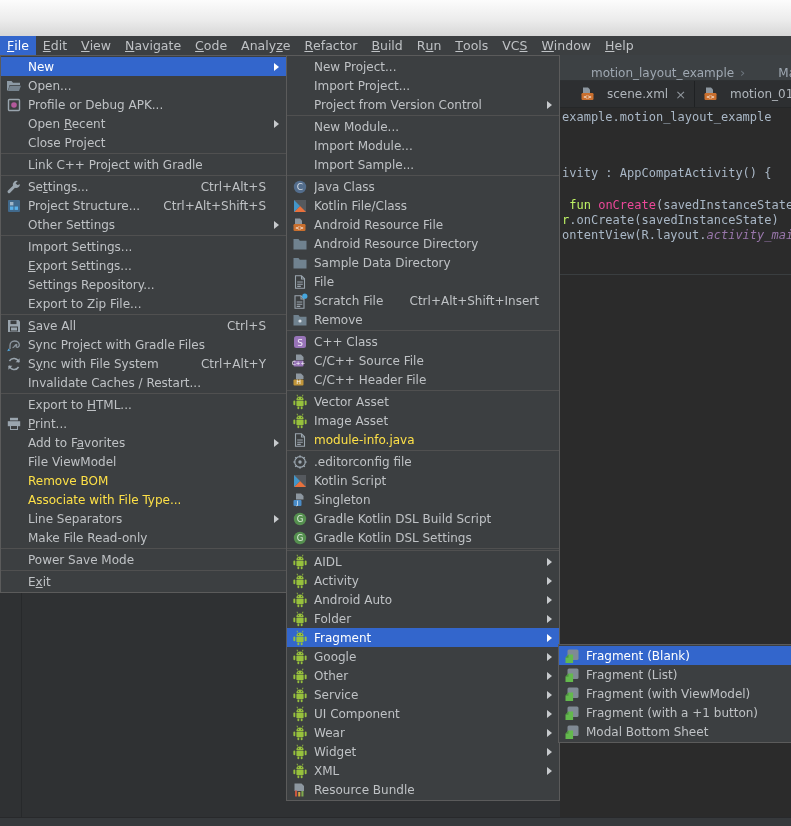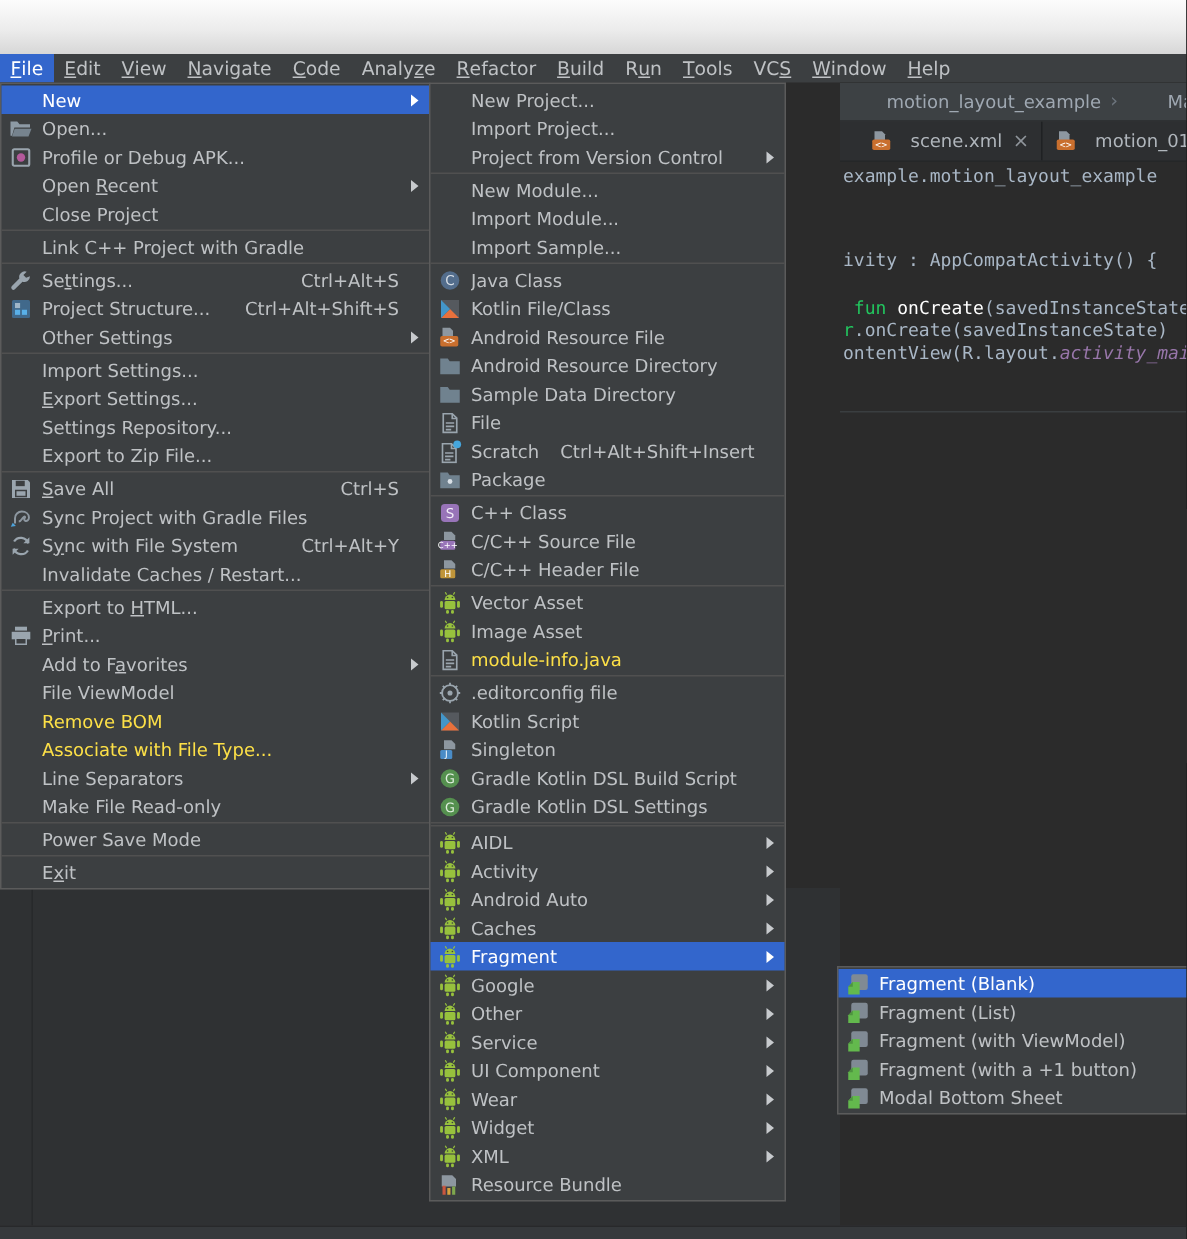--- a/index.html
+++ b/index.html
@@ -11,45 +11,45 @@
   #titlebar{position:absolute;left:0;top:0;right:0;height:36px;
     background:linear-gradient(#fcfcfc,#ececec 55%,#d7d7d7);}
   #menubar{position:absolute;left:0;top:36px;right:0;height:19px;background:#3c3f41;
     display:flex;align-items:stretch;font-size:12.5px;color:#bfc2c5;}
   .mb-item{display:flex;align-items:center;padding:0 7px;white-space:nowrap;cursor:default;}
   .mb-item.sel{background:var(--sel);color:#fff;}
 
   
   #editor{position:absolute;left:560px;top:55px;right:0;bottom:8px;background:#2b2b2b;overflow:hidden;}
   .breadcrumb{height:25px;background:#3d4144;border-bottom:1px solid #2e3133;display:flex;
-    align-items:center;gap:5px;padding:0 4px;font-size:12px;color:#9fa8b2;white-space:nowrap;overflow:hidden;}
+    align-items:flex-end;gap:5px;padding:0 4px;font-size:12px;color:#9fa8b2;white-space:nowrap;overflow:hidden;}
   .crumb-sep{color:#6d757e;font-size:13px;padding:0 1px;}
   .tabbar{height:26px;background:#2d2f31;display:flex;align-items:stretch;overflow:hidden;
     border-bottom:1px solid #252728;padding-left:12px;}
   .tab{display:flex;align-items:center;gap:5px;padding:0 8px;font-size:12px;color:#b0b6bc;
     border-right:1px solid #1f2123;white-space:nowrap;cursor:default;}
   .tab-close{color:#8f959b;font-size:13px;line-height:1;margin-left:2px;cursor:default;}
   .code{position:absolute;left:0;right:0;top:52px;bottom:0;
     font-family:"DejaVu Sans Mono","Liberation Mono",monospace;font-size:12px;line-height:15px;color:#a9b7c6;}
   .cl{position:absolute;left:2px;white-space:pre;}
-  .cl .kw{color:#22c55e;}
-  .cl .fn{color:#ffffff;}
+  .cl .kw{color:#bef264;}
+  .cl .fn{color:#ec4899;}
   .cl .res{color:#9876aa;font-style:italic;}
   .hsep{position:absolute;left:0;right:0;top:167px;height:1px;background:#3a3e40;}
 
   
   #lowerleft{position:absolute;left:0;top:592px;width:560px;bottom:8px;background:#2f3133;}
   #gutterline{position:absolute;left:21px;top:592px;bottom:8px;width:1px;background:#27292b;}
   #statusbar{position:absolute;left:0;right:0;bottom:0;height:8px;background:#36393c;border-top:1px solid #28292b;}
 
   
   .popup{position:absolute;background:#3c3f41;border:1px solid #5b5b5b;box-sizing:border-box;
     padding:1px 0;font-size:12px;color:#bfc2c5;}
   #menu-file{left:0;top:55px;width:287px;z-index:10;}
-  #menu-new{left:286px;top:55px;width:238px;z-index:11;}
+  #menu-new{left:286px;top:55px;width:274px;z-index:11;}
   #menu-fragment{left:558px;top:644px;width:244px;z-index:12;}
   .mrow{display:flex;align-items:center;height:19px;padding:0 7px 0 5px;white-space:nowrap;cursor:default;}
   .mrow.sel{background:var(--sel);color:#fff;}
   .mrow.dis{color:#fde047;}
   .msep{height:1px;background:#505050;margin:1px 0;}
   .ic{width:16px;height:16px;margin-right:6px;flex:none;display:inline-flex;align-items:center;justify-content:center;}
   .ic svg{width:16px;height:16px;display:block;}
   .mlabel{flex:1 1 auto;overflow:hidden;}
   .msc{margin-left:10px;margin-right:2px;flex:none;text-align:right;}
   .marrow{width:0;height:0;border-left:5px solid #c7cacd;border-top:4px solid transparent;
@@ -431,21 +431,21 @@
         <span class="msc">Ctrl+Alt+Shift+Insert</span>
         <span class="marrow hide"></span>
       </div>
       <div class="mrow">
         <span class="ic">
           <svg viewBox="0 0 16 16">
             <path fill="#70828f" d="M1.5 3h5l1.3 1.8h6.7V13.5H1.5z"></path>
             <circle cx="8" cy="9" r="1.6" fill="#d9e0e6"></circle>
           </svg>
         </span>
-        <span class="mlabel">Package</span>
+        <span class="mlabel">Remove</span>
         <span class="marrow hide"></span>
       </div>
       <div class="msep"></div>
       <div class="mrow">
         <span class="ic">
           <svg viewBox="0 0 16 16">
             <rect x="2" y="2" width="12" height="12" rx="2.5" fill="#9874b8"></rect>
             <text x="8" y="11.5" text-anchor="middle" font-size="9" fill="#f1ecf7" font-family="DejaVu Sans">S</text>
           </svg>
         </span>
@@ -662,21 +662,21 @@
               <rect x="12.7" y="6.6" width="1.9" height="4.6" rx=".95"></rect>
               <rect x="5.4" y="12.6" width="1.9" height="2.6" rx=".95"></rect>
               <rect x="8.7" y="12.6" width="1.9" height="2.6" rx=".95"></rect>
             </g>
             <g fill="#3c3f41">
               <circle cx="6.4" cy="4.3" r=".55"></circle>
               <circle cx="9.6" cy="4.3" r=".55"></circle>
             </g>
           </svg>
         </span>
-        <span class="mlabel">Caches</span>
+        <span class="mlabel">Folder</span>
         <span class="marrow"></span>
       </div>
       <div class="mrow sel">
         <span class="ic">
           <svg viewBox="0 0 16 16">
             <g fill="#97c13d">
               <path d="M4.4 6a3.6 3.6 0 0 1 7.2 0z"></path>
               <path d="M5.4 2.6 4.5 1l.7-.4.9 1.6zM10.6 2.6 11.5 1l-.7-.4-.9 1.6z"></path>
               <rect x="4.4" y="6.6" width="7.2" height="5.6" rx="1"></rect>
               <rect x="1.4" y="6.6" width="1.9" height="4.6" rx=".95"></rect>

